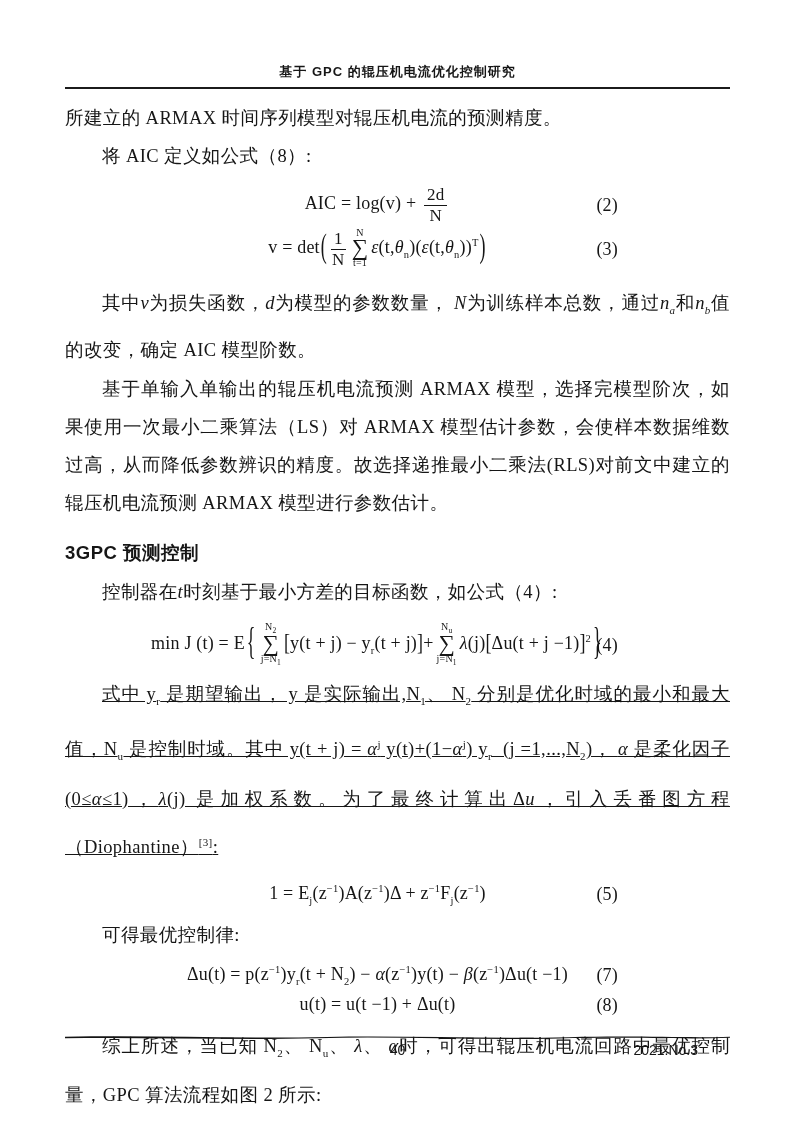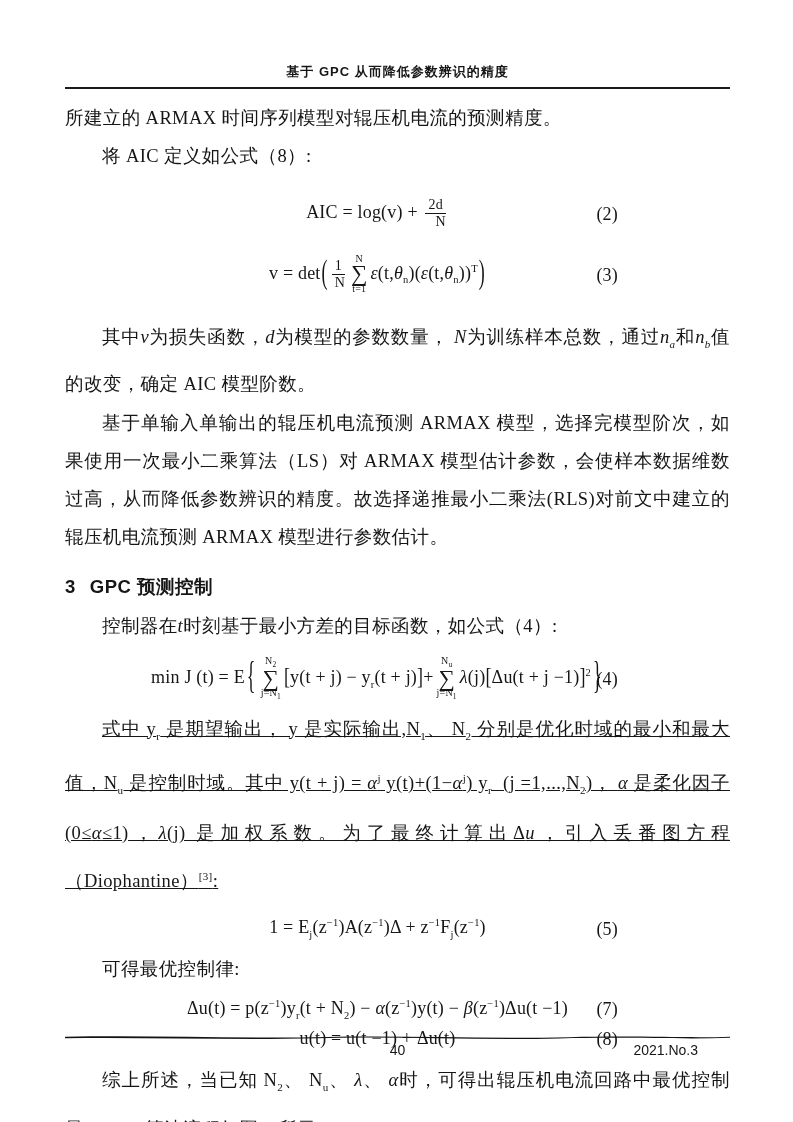--- a/index.html
+++ b/index.html
@@ -41,21 +41,21 @@
   .body-text sub{font-size:11px;}
   .body-text sup{font-size:11px;}
   
   .section-heading{
     margin:18px 0 8px 0;
     font-family:"Liberation Sans","DejaVu Sans",sans-serif;
     font-weight:700;
     font-size:18.5px;
     letter-spacing:0.5px;
   }
-  .section-heading .sec-title{margin-left:14px;}
+  .section-heading .sec-title{}
   
   .eq-row{
     position:relative;
     text-align:center;
     font-size:18px;
     letter-spacing:0.2px;
   }
   .eq-row .eq-body{display:inline-block;padding-right:40px;}
   .eq-row .eq-num{
     position:absolute;
@@ -70,24 +70,24 @@
   .eq-3{margin:4px 0 6px 0;}
   .eq-4{margin:12px 0 4px 0;}
   .eq-5{margin:14px 0 0 0;}
   .eq-6{margin:8px 0 0 0;}
   .eq-7{margin:10px 0 0 0;}
   .eq-8{margin:8px 0 0 0;}
   
   .fr{
     display:inline-block;
     vertical-align:middle;
-    text-align:right;
+    text-align:center;
     line-height:1.15;
-    margin:12px 3px;
-    font-size:14px;
+    margin:0 3px;
+    font-size:17px;
   }
   .fr .nu{display:block;border-bottom:1.4px solid #161616;padding:0 3px;}
   .fr .de{display:block;}
   
   .sum{
     display:inline-flex;
     flex-direction:column;
     align-items:center;
     vertical-align:middle;
     line-height:1;
@@ -118,21 +118,21 @@
   }
   .page-num{position:absolute;left:50%;transform:translateX(-50%);}
   .issue{position:absolute;right:32px;}
 </style>
 </head>
 <body>
 
 <div class="page">
 
   <div class="header">
-    <span class="header-title">基于 GPC 从而降低参数辨识的精度</span>
+    <span class="header-title">基于 GPC 的辊压机电流优化控制研究</span>
   </div>
 
   <p class="body-text mt10">所建立的 ARMAX 时间序列模型对辊压机电流的预测精度。</p>
 
   <p class="body-text indent">将 AIC 定义如公式（8）:</p>
 
   <div class="eq-row eq-2">
     <span class="eq-body">AIC = log(v) + <span class="fr"><span class="nu">2d</span><span class="de">N</span></span></span>
     <span class="eq-num">(2)</span>
   </div>

